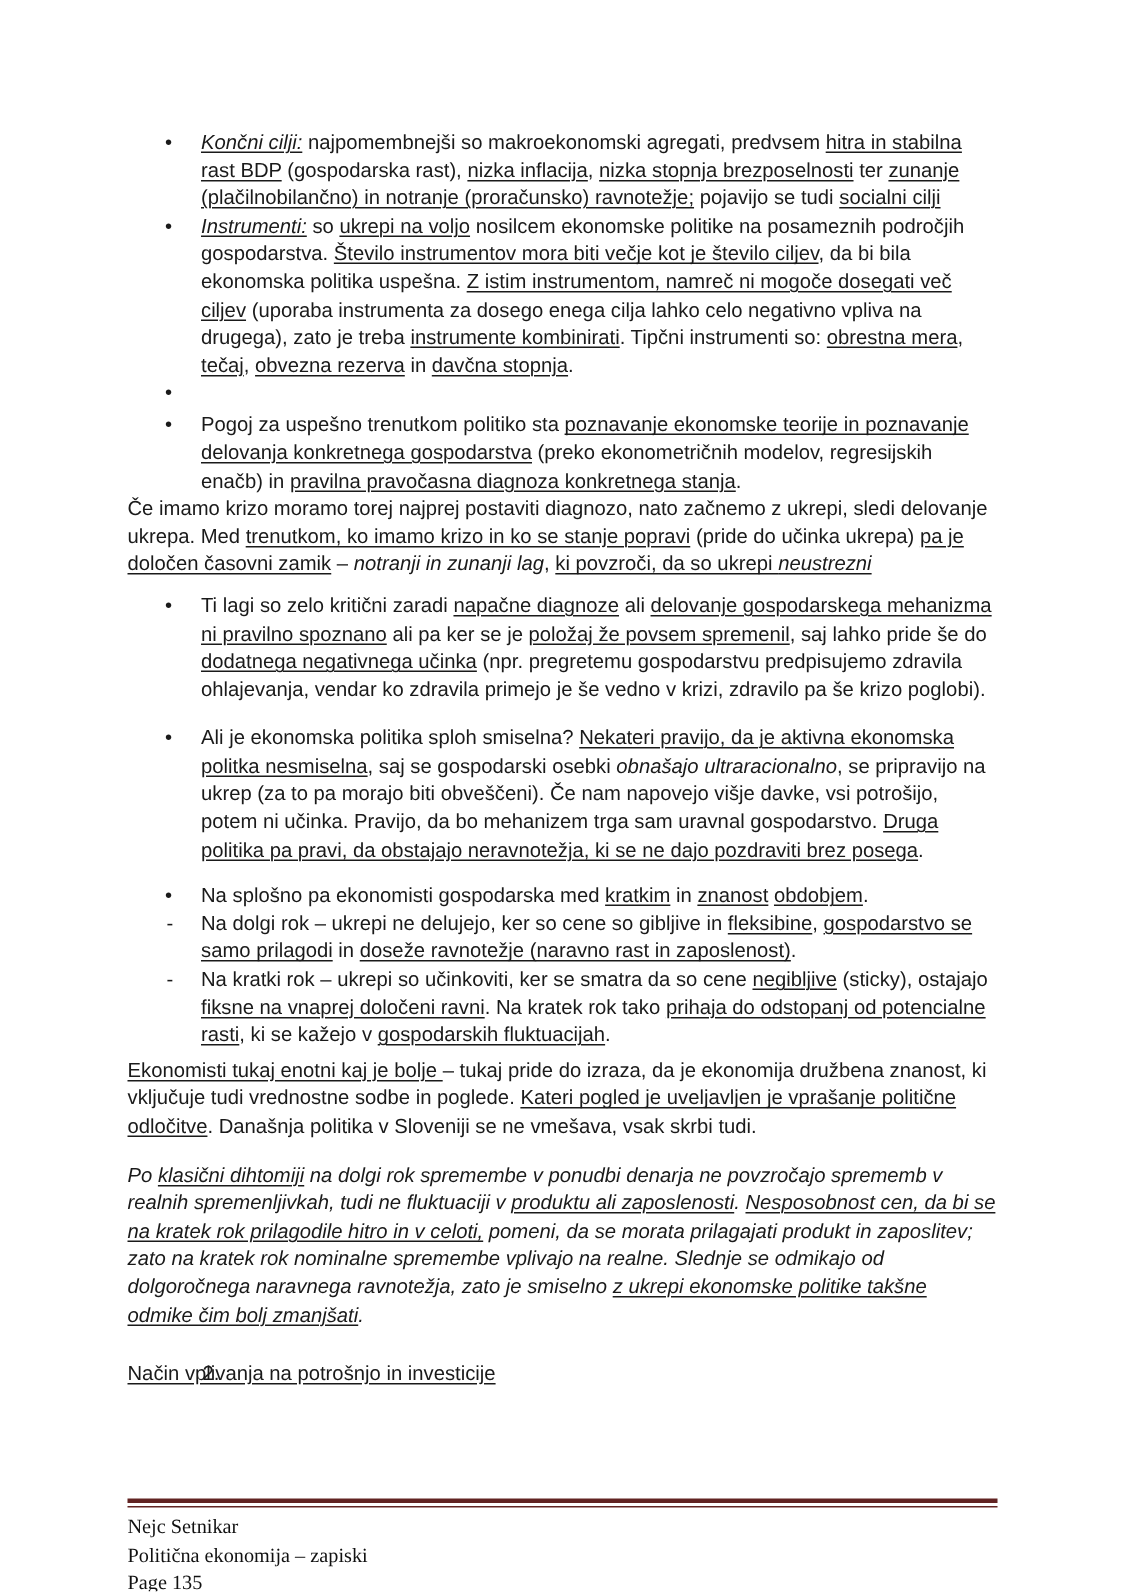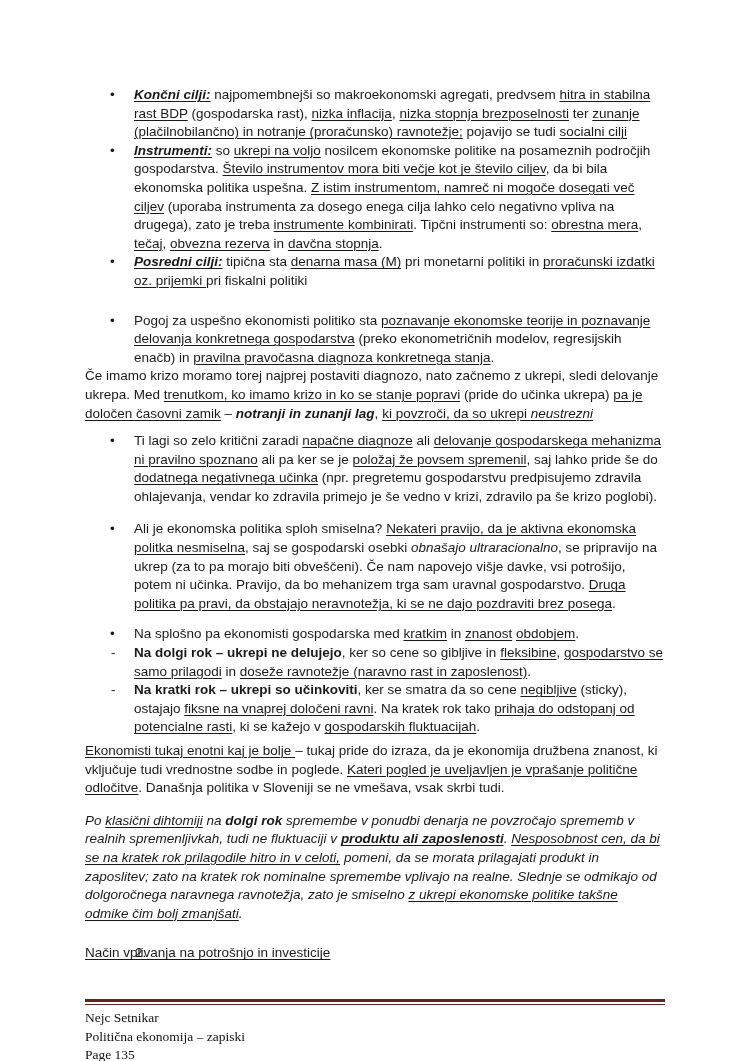--- a/index.html
+++ b/index.html
@@ -11,21 +11,21 @@
     font-size:13.5px;
     line-height:18.6px;
     color:#1a1a1a;
     overflow:hidden;
   }
   .content{position:absolute;left:85px;top:86px;width:580px;}
   .block{margin:0;text-align:left;}
   .bullet,.dash{position:relative;padding-left:49px;}
   .marker{position:absolute;left:25px;top:0;}
   .dash .marker{left:26px;}
-  .b{font-weight:bold;}
+  .b{font-weight:normal;}
   .i{font-style:italic;}
   .u{text-decoration:underline;text-underline-offset:2px;text-decoration-thickness:1px;}
   .mt21{margin-top:21px;}
   .mt14{margin-top:14px;}
   .mt12{margin-top:12px;}
   .mt9{margin-top:9px;}
   .mt5{margin-top:5px;}
   .heading{position:relative;margin-top:21px;height:19px;}
   .heading .num{position:absolute;left:50px;top:0;}
   .heading .title{display:block;text-align:left;text-decoration:underline;text-underline-offset:2px;}
@@ -51,26 +51,25 @@
       <span><span class="b i u">Končni cilji:</span><span> najpomembnejši so makroekonomski agregati, predvsem </span><span class="u">hitra in stabilna rast BDP</span><span> (gospodarska rast), </span><span class="u">nizka inflacija</span><span>, </span><span class="u">nizka stopnja brezposelnosti</span><span> ter </span><span class="u">zunanje (plačilnobilančno) in notranje (proračunsko) ravnotežje;</span><span> pojavijo se tudi </span><span class="u">socialni cilji</span></span>
     </div>
 
     <div class="block bullet">
       <span class="marker">•</span>
       <span><span class="b i u">Instrumenti:</span><span> so </span><span class="u">ukrepi na voljo</span><span> nosilcem ekonomske politike na posameznih področjih gospodarstva. </span><span class="u">Število instrumentov mora biti večje kot je število ciljev</span><span>, da bi bila ekonomska politika uspešna. </span><span class="u">Z istim instrumentom, namreč ni mogoče dosegati več ciljev</span><span> (uporaba instrumenta za dosego enega cilja lahko celo negativno vpliva na drugega), zato je treba </span><span class="u">instrumente kombinirati</span><span>. Tipčni instrumenti so: </span><span class="u">obrestna mera</span><span>, </span><span class="u">tečaj</span><span>, </span><span class="u">obvezna rezerva</span><span> in </span><span class="u">davčna stopnja</span><span>.</span></span>
     </div>
 
     <div class="block bullet">
       <span class="marker">•</span>
-      <span><span class="b i u">Posredni cilji:</span><span> tipična sta </span><span class="u">denarna masa (M)</span><span> pri monetarni politiki in </span><span class="u">proračunski izdatki oz. prijemki </span><span>pri fiskalni politiki</span></span>
     </div>
 
     <div class="block bullet mt21">
       <span class="marker">•</span>
-      <span><span>Pogoj za uspešno ekonomisti politiko sta </span><span class="u">poznavanje ekonomske teorije in poznavanje delovanja konkretnega gospodarstva</span><span> (preko ekonometričnih modelov, regresijskih enačb) in </span><span class="u">pravilna pravočasna diagnoza konkretnega stanja</span><span>.</span></span>
+      <span><span>Pogoj za uspešno trenutkom politiko sta </span><span class="u">poznavanje ekonomske teorije in poznavanje delovanja konkretnega gospodarstva</span><span> (preko ekonometričnih modelov, regresijskih enačb) in </span><span class="u">pravilna pravočasna diagnoza konkretnega stanja</span><span>.</span></span>
     </div>
 
     <div class="block para"><span>Če imamo krizo moramo torej najprej postaviti diagnozo, nato začnemo z ukrepi, sledi delovanje ukrepa. Med </span><span class="u">trenutkom, ko imamo krizo in ko se stanje popravi</span><span> (pride do učinka ukrepa) </span><span class="u">pa je določen časovni zamik</span><span> – </span><span class="b i">notranji in zunanji lag</span><span>, </span><span class="u">ki povzroči, da so ukrepi </span><span class="i u">neustrezni</span></div>
 
     <div class="block bullet mt9">
       <span class="marker">•</span>
       <span><span>Ti lagi so zelo kritični zaradi </span><span class="u">napačne diagnoze</span><span> ali </span><span class="u">delovanje gospodarskega mehanizma ni pravilno spoznano</span><span> ali pa ker se je </span><span class="u">položaj že povsem spremenil</span><span>, saj lahko pride še do </span><span class="u">dodatnega negativnega učinka</span><span> (npr. pregretemu gospodarstvu predpisujemo zdravila ohlajevanja, vendar ko zdravila primejo je še vedno v krizi, zdravilo pa še krizo poglobi).</span></span>
     </div>
 
     <div class="block bullet mt14">

